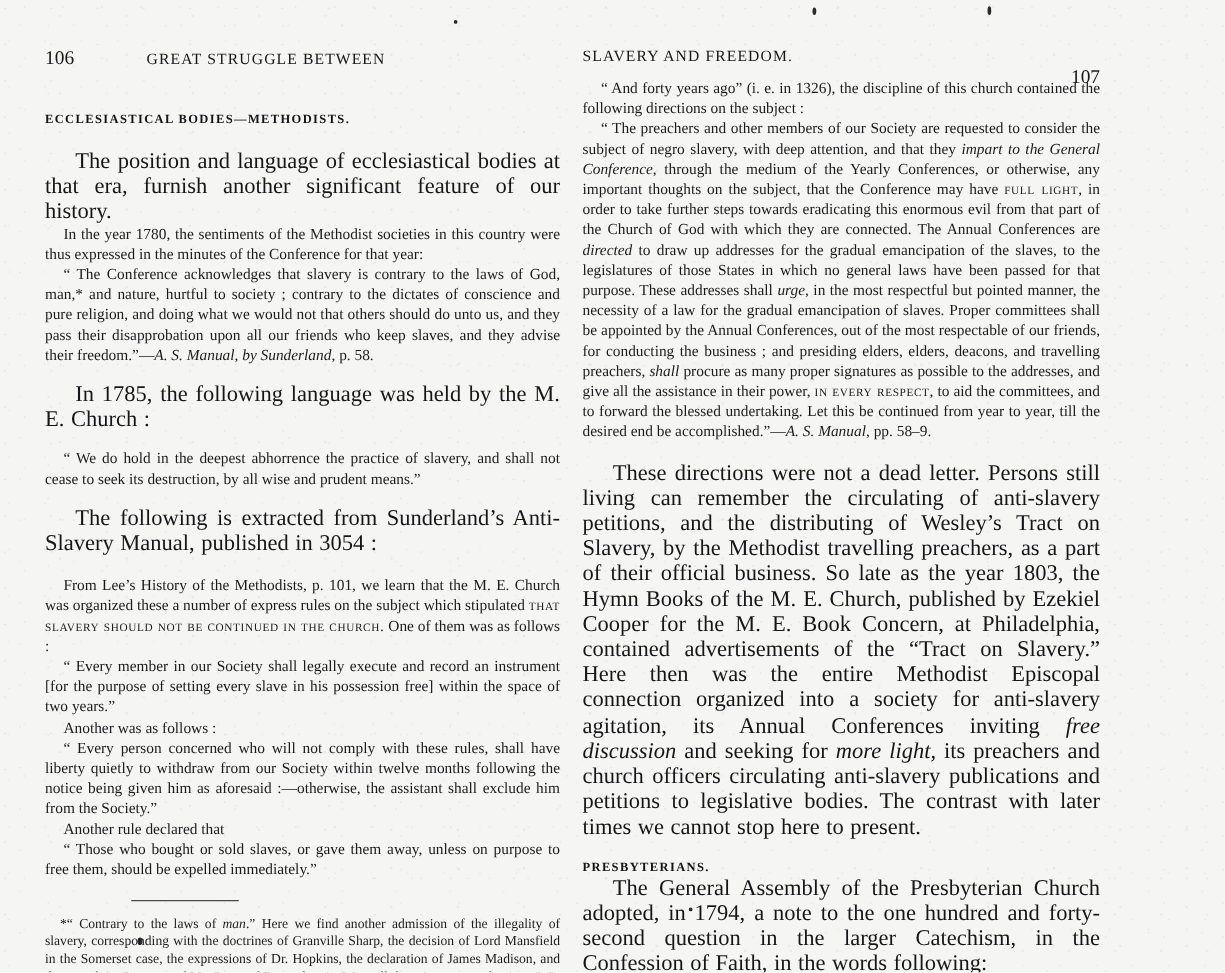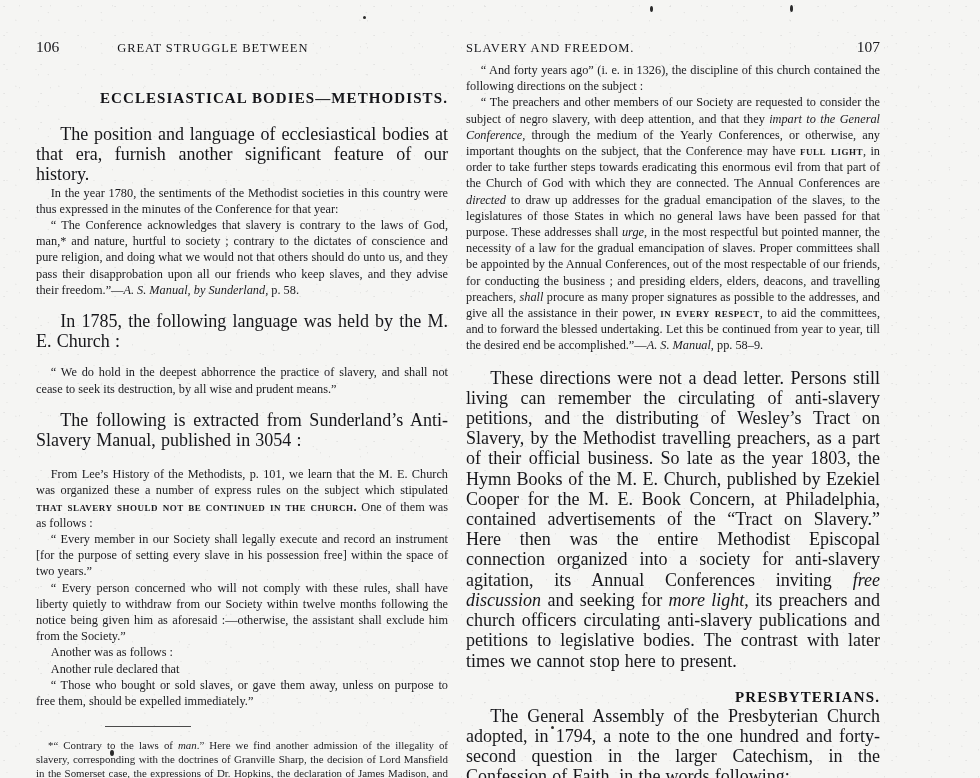--- a/index.html
+++ b/index.html
@@ -62,28 +62,28 @@
     color: #17171b;
   }
   .folio {
     font-size: 15.5px;
     letter-spacing: 0;
     text-transform: none;
     font-variant: normal;
     color: #17171b;
   }
   .runhead-left  { left: 36px;  width: 412px; }
-  .runhead-right { left: 466px; width: 414px; }
+  .runhead-right { left: 466px; width: 414px; flex-direction: column; }
   .runhead-left .folio  { margin-right: 58px; }
   .runhead-right .folio { margin-left: auto; }
   .runhead-title { white-space: nowrap; }
 
   .section-head {
-    text-align: right;
-    font-size: 15px;
+    text-align: left;
+    font-size: 10px;
     letter-spacing: 1.1px;
     text-transform: uppercase;
     font-weight: bold;
     color: #141418;
   }
 
   .body-p {
     font-size: 18px;
     line-height: 20.2px;
     text-align: justify;
@@ -98,21 +98,20 @@
     text-align: justify;
     text-indent: 1.2em;
     margin: 0;
     color: #1a1a1e;
   }
 
   .sc {
     font-variant: small-caps;
     text-transform: lowercase;
     letter-spacing: .5px;
-    font-weight: bold;
   }
   i, .it { font-style: italic; }
 
   .fn-rule {
     width: 86px;
     height: 0;
     border-top: 1px solid #4a4a4a;
     margin: 0;
   }
   .footnote {
@@ -160,23 +159,23 @@
     <p class="body-p" style="margin-top:13px;">In 1785, the following language was held by the M. E. Church :</p>
 
     <p class="quote-p" style="margin-top:13px;">“ We do hold in the deepest abhorrence the practice of slavery, and shall not cease to seek its destruction, by all wise and prudent means.”</p>
 
     <p class="body-p" style="margin-top:13px;">The following is extracted from Sunderland’s Anti-Slavery Manual, published in 3054 :</p>
 
     <p class="quote-p" style="margin-top:16px;"><span>From Lee’s History of the Methodists, p. 101, we learn that the M. E. Church was organized these a number of express rules on the subject which stipulated </span><span class="sc">that slavery should not be continued in the church.</span><span> One of them was as follows :</span></p>
 
     <p class="quote-p">“ Every member in our Society shall legally execute and record an instrument [for the purpose of setting every slave in his possession free] within the space of two years.”</p>
 
+    <p class="quote-p">Another was as follows :</p>
+
     <p class="quote-p">“ Every person concerned who will not comply with these rules, shall have liberty quietly to withdraw from our Society within twelve months following the notice being given him as aforesaid :—otherwise, the assistant shall exclude him from the Society.”</p>
-
-    <p class="quote-p">Another was as follows :</p>
 
     <p class="quote-p">Another rule declared that</p>
 
     <p class="quote-p">“ Those who bought or sold slaves, or gave them away, unless on purpose to free them, should be expelled immediately.”</p>
 
     <div class="fn-rule" style="margin-top:17px;margin-left:69px;"></div>
 
     <p class="footnote" style="margin-top:11px;"><span>*</span><span>“ Contrary to the laws of </span><i>man</i><span>.”</span><span> Here we find another admission of the illegality of slavery, corresponding with the doctrines of Granville Sharp, the decision of Lord Mansfield in the Somerset case, the expressions of Dr. Hopkins, the declaration of James Madison, and the speech in Congress of Mr. Scott, of Pennsylvania. Were all these ignorant enthusiasts ?  Or has slavery become legalized since ?</span></p>
   </div>
 

